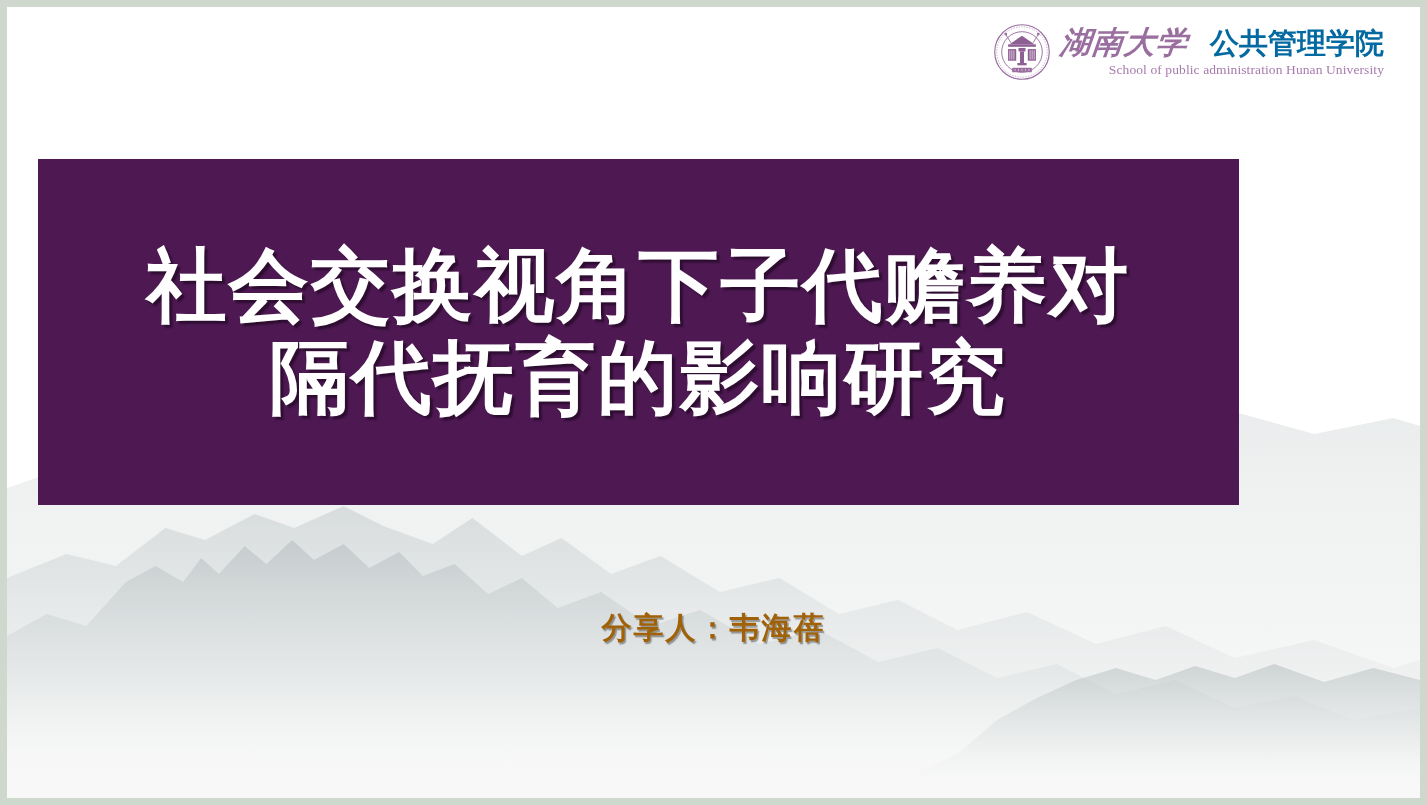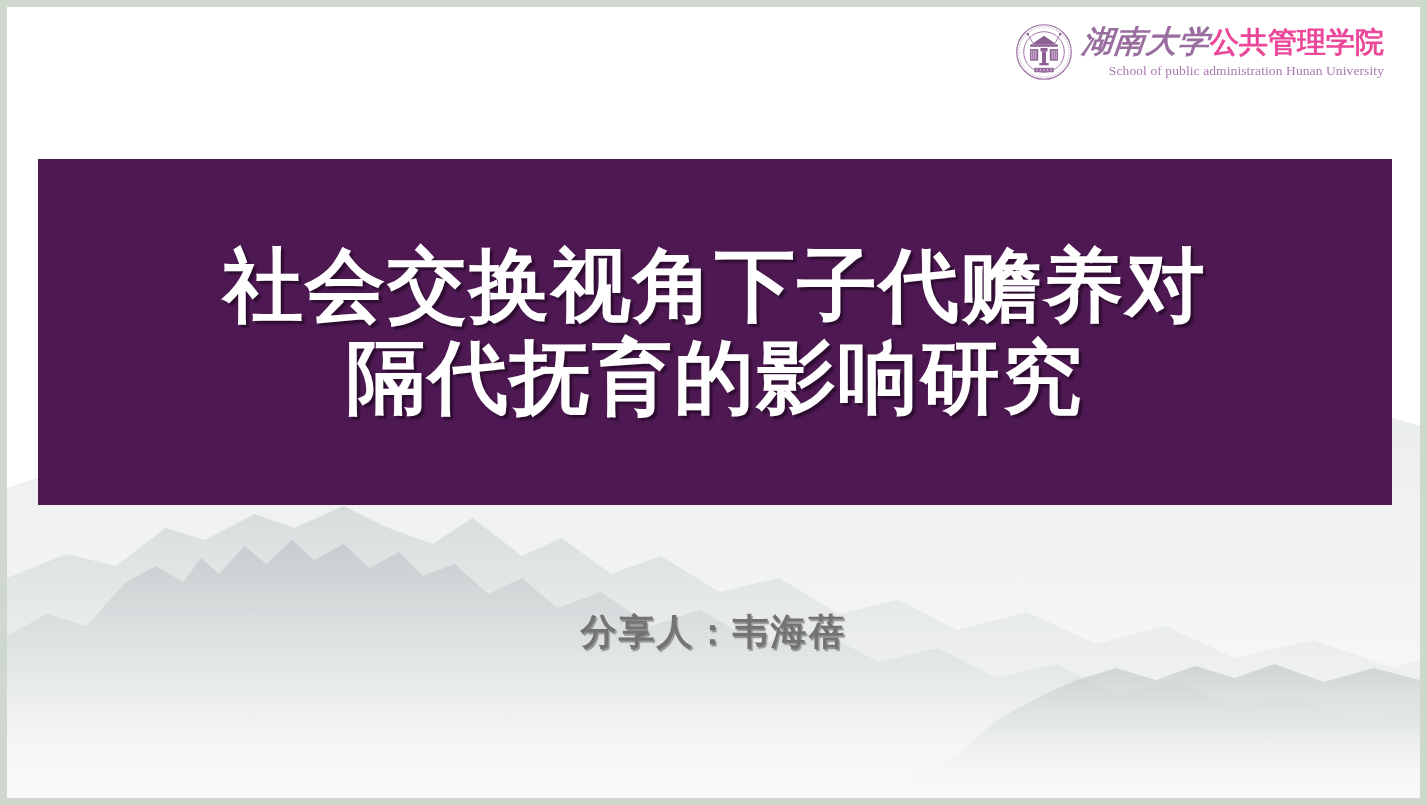--- a/index.html
+++ b/index.html
@@ -45,36 +45,36 @@
     display:flex; align-items:baseline;
     line-height:1;
   }
   #logo-cn-script{
     font-family:"DejaVu Serif",serif;
     font-size:31px; font-weight:700; font-style:italic;
     color:#9a6fa0; letter-spacing:1px;
     transform:skewX(-6deg);
   }
   #logo-cn-main{
-    font-family:Liberation Mono, monospace;
+    font-family:Liberation Sans, sans-serif;
     font-size:29px; font-weight:700;
-    color:#ec4899; letter-spacing:0px; margin-left:0;
+    color:#0369a1; letter-spacing:0px; margin-left:22px;
   }
   #logo-en{
     font-family:"Liberation Serif","DejaVu Serif",serif;
     font-size:13.5px; color:#a87aad;
     margin-top:4px; letter-spacing:.1px; white-space:nowrap;
     text-align:right;
   }
 
   
   #title-banner{
     position:absolute;
     left:31px; top:152px;
-    width:1354px; height:346px;
+    width:1201px; height:346px;
     background:#4e1953;
     display:flex; flex-direction:column;
     align-items:center; justify-content:center;
     gap:8px;
     text-align:right;
   }
   .title-line{
     color:#ffffff;
     font-family:"DejaVu Sans","Liberation Sans",sans-serif;
     font-weight:700;
@@ -83,24 +83,24 @@
     letter-spacing:2px;
     white-space:nowrap;
     text-shadow:3px 3px 2px rgba(20,4,22,.55);
   }
 
   
   #presenter{
     position:absolute;
     left:0; right:0; top:601px;
     text-align:center;
-    color:#737373;
+    color:#a16207;
     font-family:"DejaVu Sans","Liberation Sans",sans-serif;
     font-weight:700;
-    font-size:36px;
+    font-size:30px;
     letter-spacing:2px;
     text-shadow:1.5px 1.5px 1px rgba(0,0,0,.35);
   }
 </style>
 </head>
 <body>
 
 <div id="slide">
   <div id="canvas">
 

